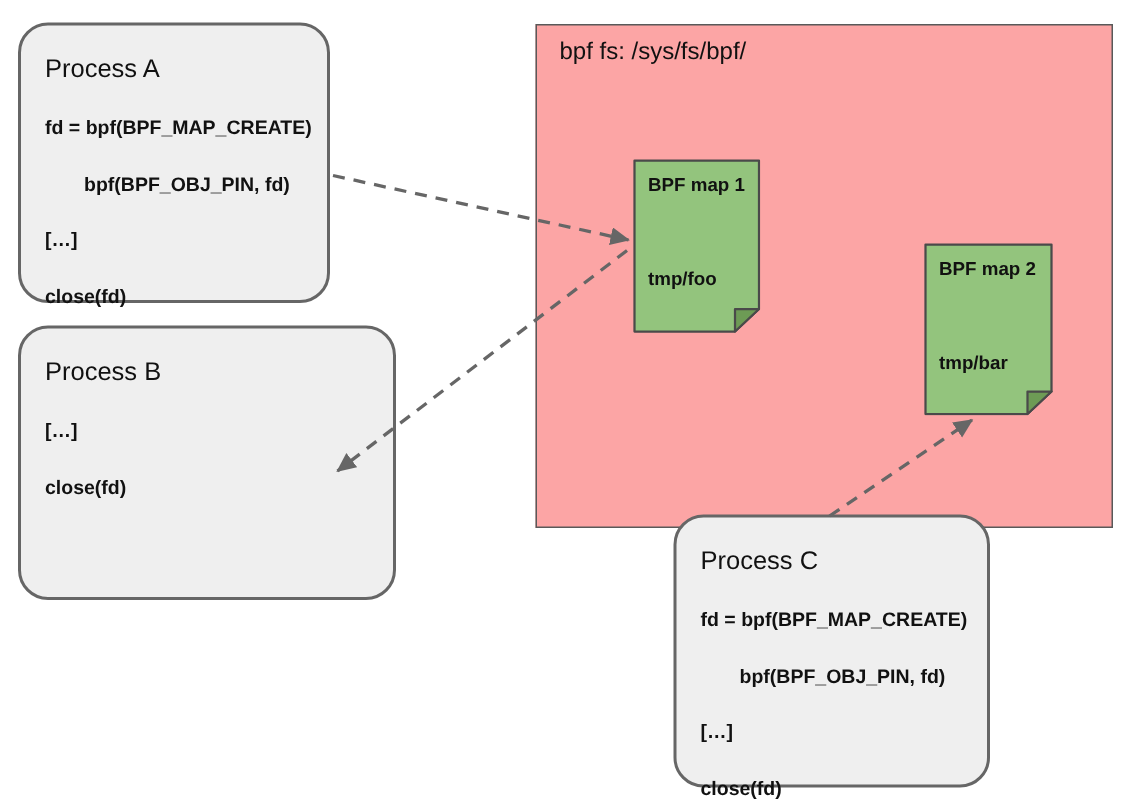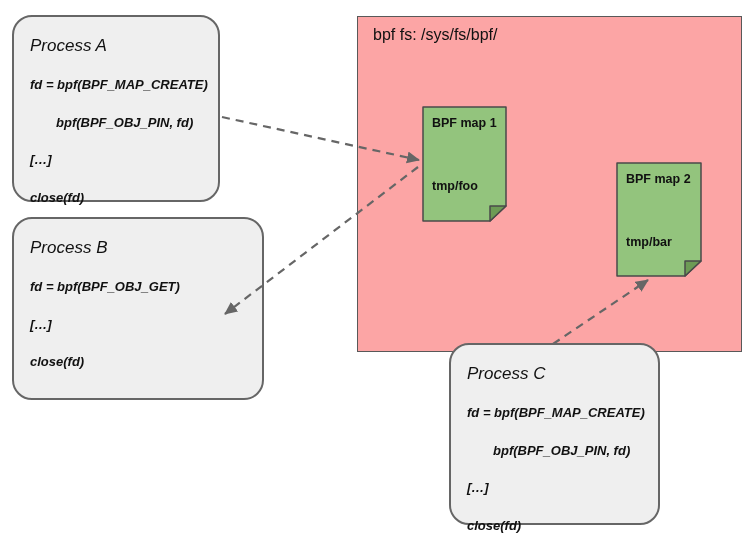--- a/index.html
+++ b/index.html
@@ -10,21 +10,21 @@
   
   .fs-panel {
     position:absolute; left:357px; top:16px; width:385px; height:336px;
     background:#fca5a5; border:1.5px solid #595959; box-sizing:border-box;
   }
   .fs-title { position:absolute; left:15px; top:9px; font-size:16px; }
 
   
   .process {
     position:absolute; background:#efefef; border:2px solid #666666;
-    border-radius:20px; box-sizing:border-box; padding:19px 10px 0 16px;font-style:italic;
+    border-radius:20px; box-sizing:border-box; padding:19px 10px 0 16px;
   }
   .proc-a { left:12px;  top:15px;  width:208px; height:187px; }
   .proc-b { left:12px;  top:217px; width:252px; height:183px; }
   .proc-c { left:449px; top:343px; width:211px; height:182px; }
   .process-title { font-size:17px; line-height:20px; margin:0 0 12px 0; font-weight:normal; }
   .code-line { font-size:13px; font-weight:bold; line-height:17.5px; white-space:pre;margin-top:20px; }
   .code-line.indent { padding-left:26px; }
 
   
   .map { position:absolute; }
@@ -71,21 +71,20 @@
       <div class="code-line">fd = bpf(BPF_MAP_CREATE)</div>
       <div class="code-line indent">bpf(BPF_OBJ_PIN, fd)</div>
       <div class="code-line">[…]</div>
       <div class="code-line">close(fd)</div>
     </div>
   </div>
 
   <div class="process proc-b">
     <div class="process-title">Process B</div>
     <div class="code">
-      <div class="code-line">fd = bpf(BPF_OBJ_GET)</div>
       <div class="code-line">[…]</div>
       <div class="code-line">close(fd)</div>
     </div>
   </div>
 
   <div class="process proc-c">
     <div class="process-title">Process C</div>
     <div class="code">
       <div class="code-line">fd = bpf(BPF_MAP_CREATE)</div>
       <div class="code-line indent">bpf(BPF_OBJ_PIN, fd)</div>

